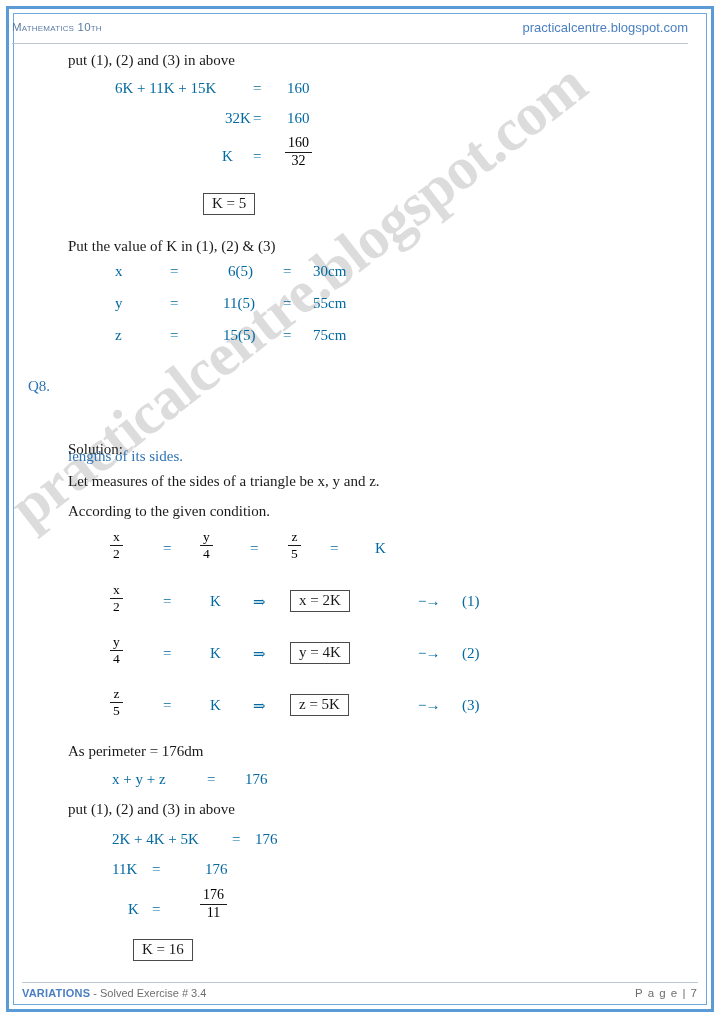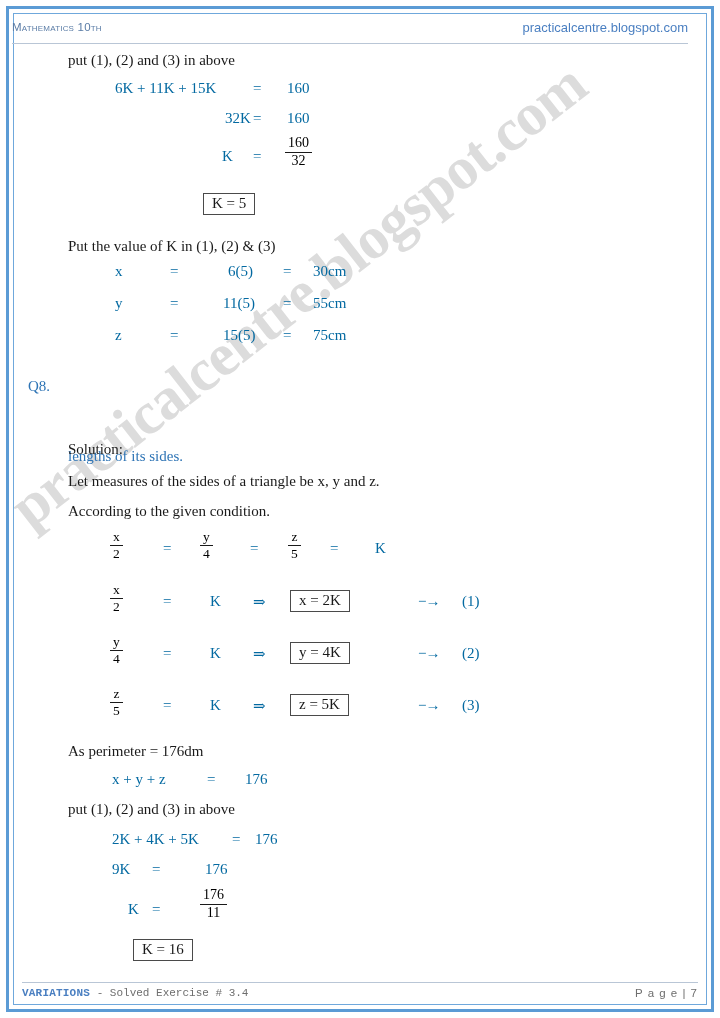--- a/index.html
+++ b/index.html
@@ -83,21 +83,21 @@
     left: 22px; top: 982px;
     width: 676px;
     height: 22px;
     border-top: 1px solid #b9c6d6;
     box-sizing: border-box;
     z-index: 2;
   }
   .footer-left {
     position: absolute;
     left: 0; top: 4px;
-    font-family: Liberation Mono, monospace;
+    font-family: Liberation Sans, sans-serif;
     font-size: 11px;
     white-space: nowrap;
   }
   .footer-title {
     color: #4a7fc1;
     font-weight: bold;
     letter-spacing: 0.2px;
   }
   .footer-sub {
     color: #6e6e6e;
@@ -299,21 +299,21 @@
     <div class="abs math" style="left:112px; top:771px;">x + y + z</div>
     <div class="abs math" style="left:207px; top:771px;">=</div>
     <div class="abs math" style="left:245px; top:771px;">176</div>
 
     <div class="abs body-text" style="left:68px; top:801px;">put (1), (2) and (3) in above</div>
 
     <div class="abs math" style="left:112px; top:831px;">2K + 4K + 5K</div>
     <div class="abs math" style="left:232px; top:831px;">=</div>
     <div class="abs math" style="left:255px; top:831px;">176</div>
 
-    <div class="abs math" style="left:112px; top:861px;">9K</div>
+    <div class="abs math" style="left:112px; top:861px;">11K</div>
     <div class="abs math" style="left:152px; top:861px;">=</div>
     <div class="abs math" style="left:205px; top:861px;">176</div>
 
     <div class="abs math" style="left:128px; top:901px;">K</div>
     <div class="abs math" style="left:152px; top:901px;">=</div>
     <div class="abs" style="left:200px; top:890px;">
       <span class="frac">
         <span class="num">176</span>
         <span class="den">11</span>
       </span>

